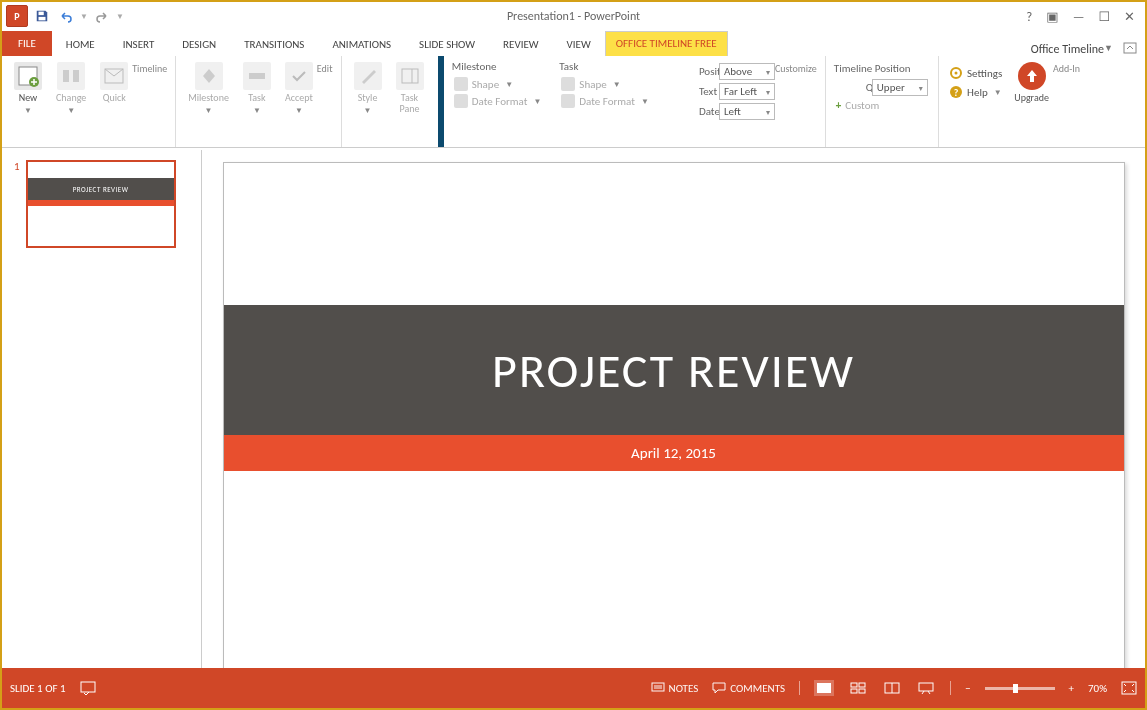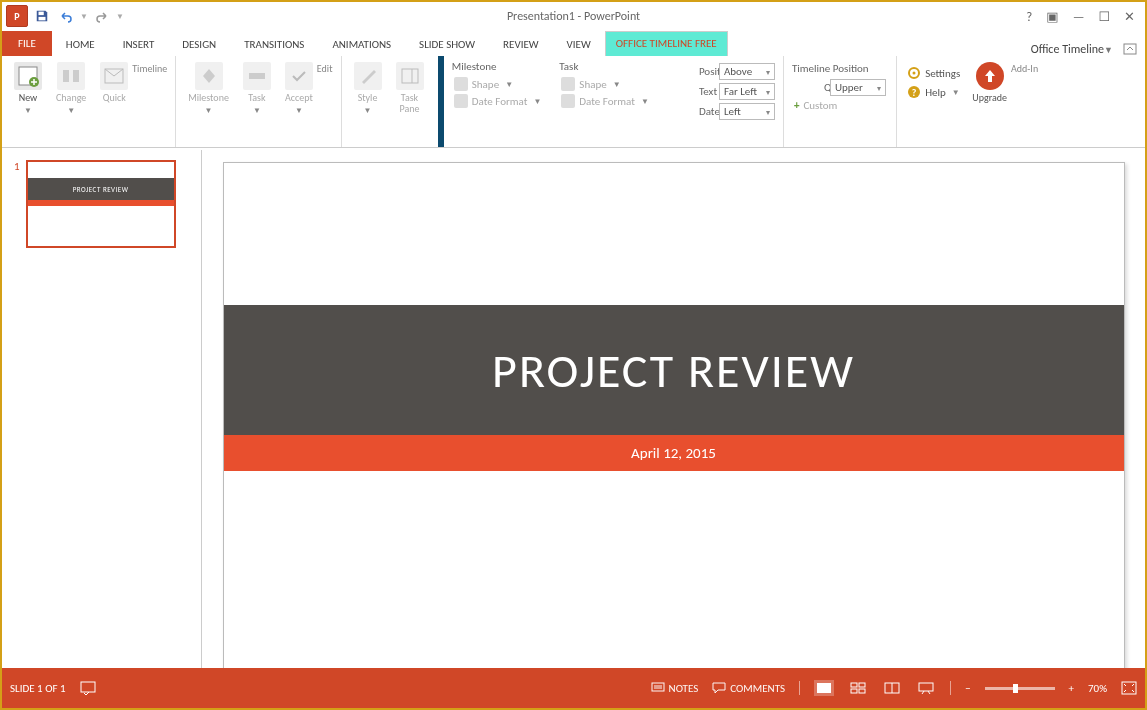--- a/index.html
+++ b/index.html
@@ -11,22 +11,22 @@
 .qat .icon { width: 20px; height: 20px; display: flex; align-items: center; justify-content: center; color: #555; }
 .pp-icon { width: 22px; height: 22px; background: #d04727; color: #fff; font-size: 10px; font-weight: bold; display: flex; align-items: center; justify-content: center; border-radius: 2px; border:1px solid #b03a1f;}
 .title-center { position: absolute; left: 50%; transform: translateX(-50%); color: #666; font-size: 12px; }
 .win-controls { margin-left: auto; display: flex; gap: 14px; padding-right: 10px; color: #666; font-size: 13px; }
 .win-controls span { cursor: default; }
 
 
 .tabs { height: 26px; background: #fff; display: flex; align-items: flex-end; font-size: 12px; position: relative; }
 .tab { padding: 5px 14px; color: #444; text-transform: uppercase; font-size: 11px; }
 .tab.file { background: #d04727; color: #fff; padding: 6px 16px; }
-.tab.active { border: 1px solid #ccc; border-bottom: none; color: #d04727; background: #5eead4; padding: 5px 10px 6px; }
-.tabs-right { margin-left: auto; display: flex; align-items: center; padding-right: 8px; color: #444; font-size: 12px; }
+.tab.active { border: 1px solid #ccc; border-bottom: none; color: #d04727; background: #fde047; padding: 5px 10px 6px; }
+.tabs-right { margin-left: auto; display: flex; padding-right: 8px; color: #444; font-size: 12px; }
 .tabs-right .drop { font-size: 9px; color: #777; }
 .ribbon-min { color: #666; font-size: 12px; }
 
 
 .ribbon { height: 92px; background: #fff; border-bottom: 1px solid #ccc; display: flex; font-size: 11px; color: #555; }
 .group { border-right: 1px solid #ddd; padding: 4px 8px 2px; display: flex; flex-direction: row; justify-content: space-between; }
 .group-label { text-align: center; font-size: 10px; color: #888; padding-top: 2px; }
 .group-body { display: flex; gap: 6px; flex: 1; align-items: flex-start; }
 .bigbtn { display: flex; flex-direction: column; align-items: center; gap: 2px; padding: 2px 4px; min-width: 36px; }
 .bigbtn .ico { width: 28px; height: 28px; background: #e8e8e8; border-radius: 2px; display:flex; align-items:center; justify-content:center;}
@@ -273,20 +273,21 @@
         </div>
         <div class="form-row">
           <label>Date</label>
           <div class="sel">
               <span>Left</span>
               <span class="caret">▾</span>
             </div>
         </div>
       </div>
     </div>
+    <div class="group-label">Customize</div>
   </div>
 
   <div class="group">
     <div class="group-body">
       <div class="vcol" style="padding-top:2px;">
         <div style="font-size:11px;color:#666;padding-bottom:2px;">Timeline Position</div>
         <div class="form-row">
           <label style="width:34px;">Quick</label>
           <div class="sel">
               <span>Upper</span>

